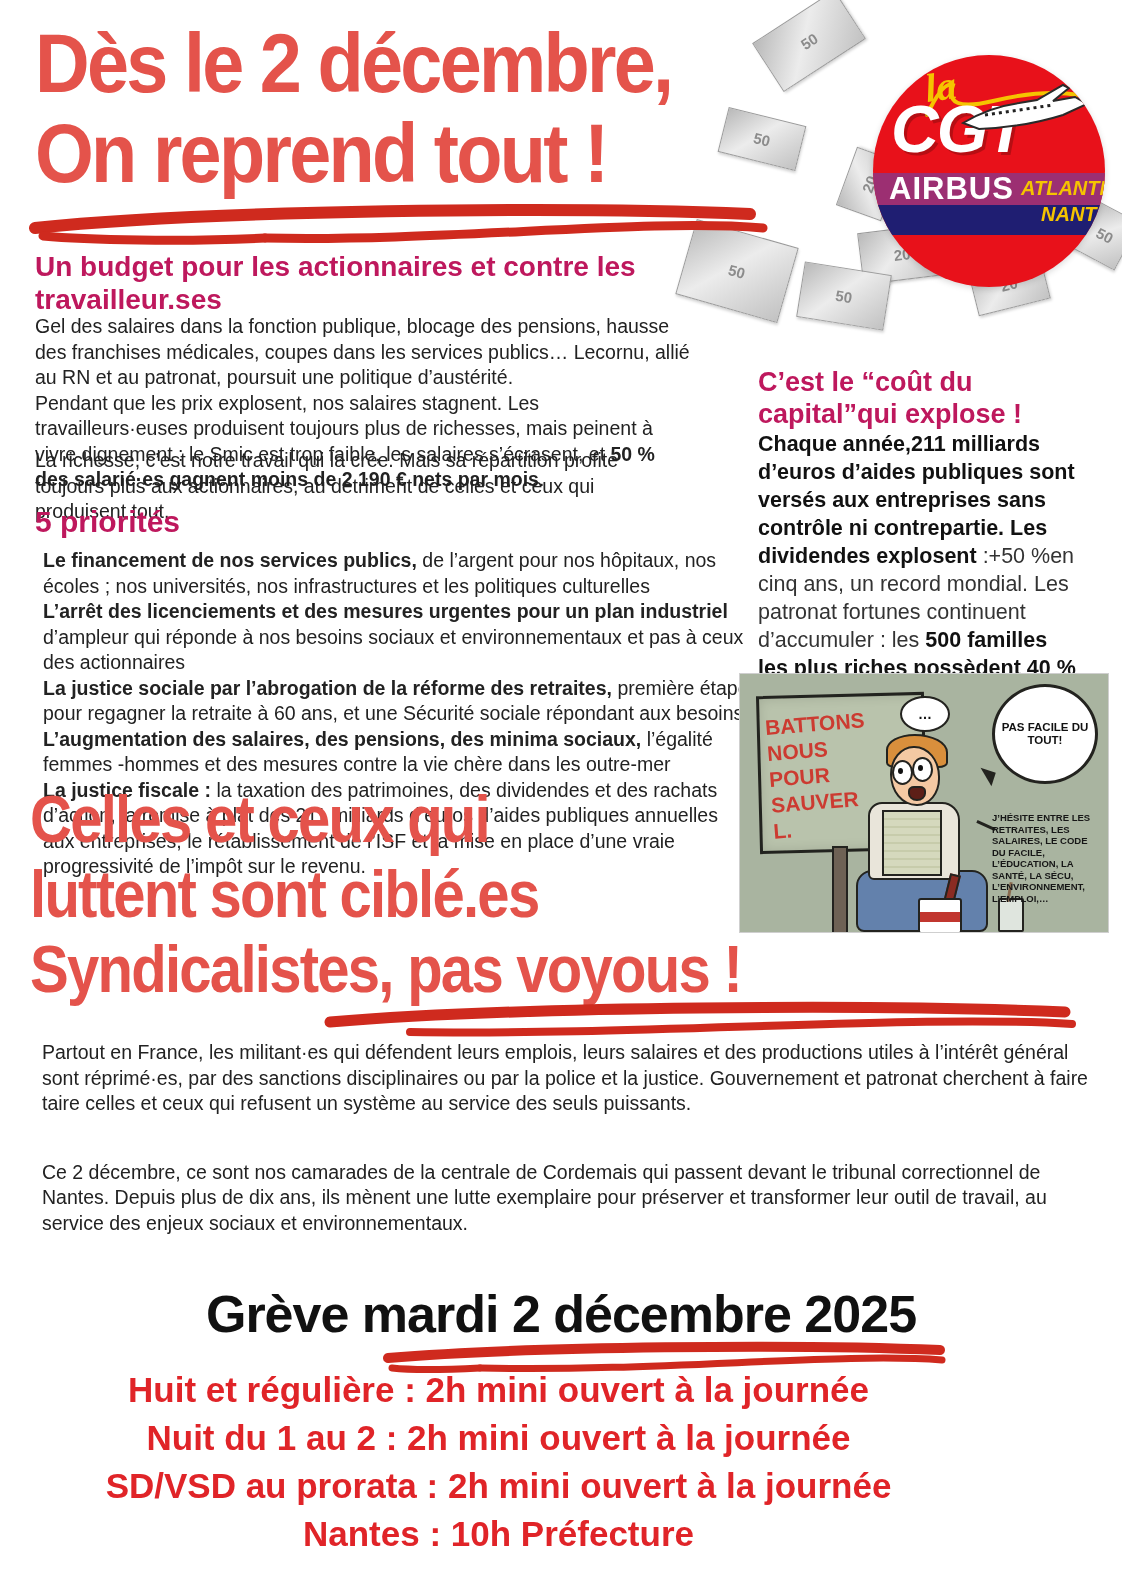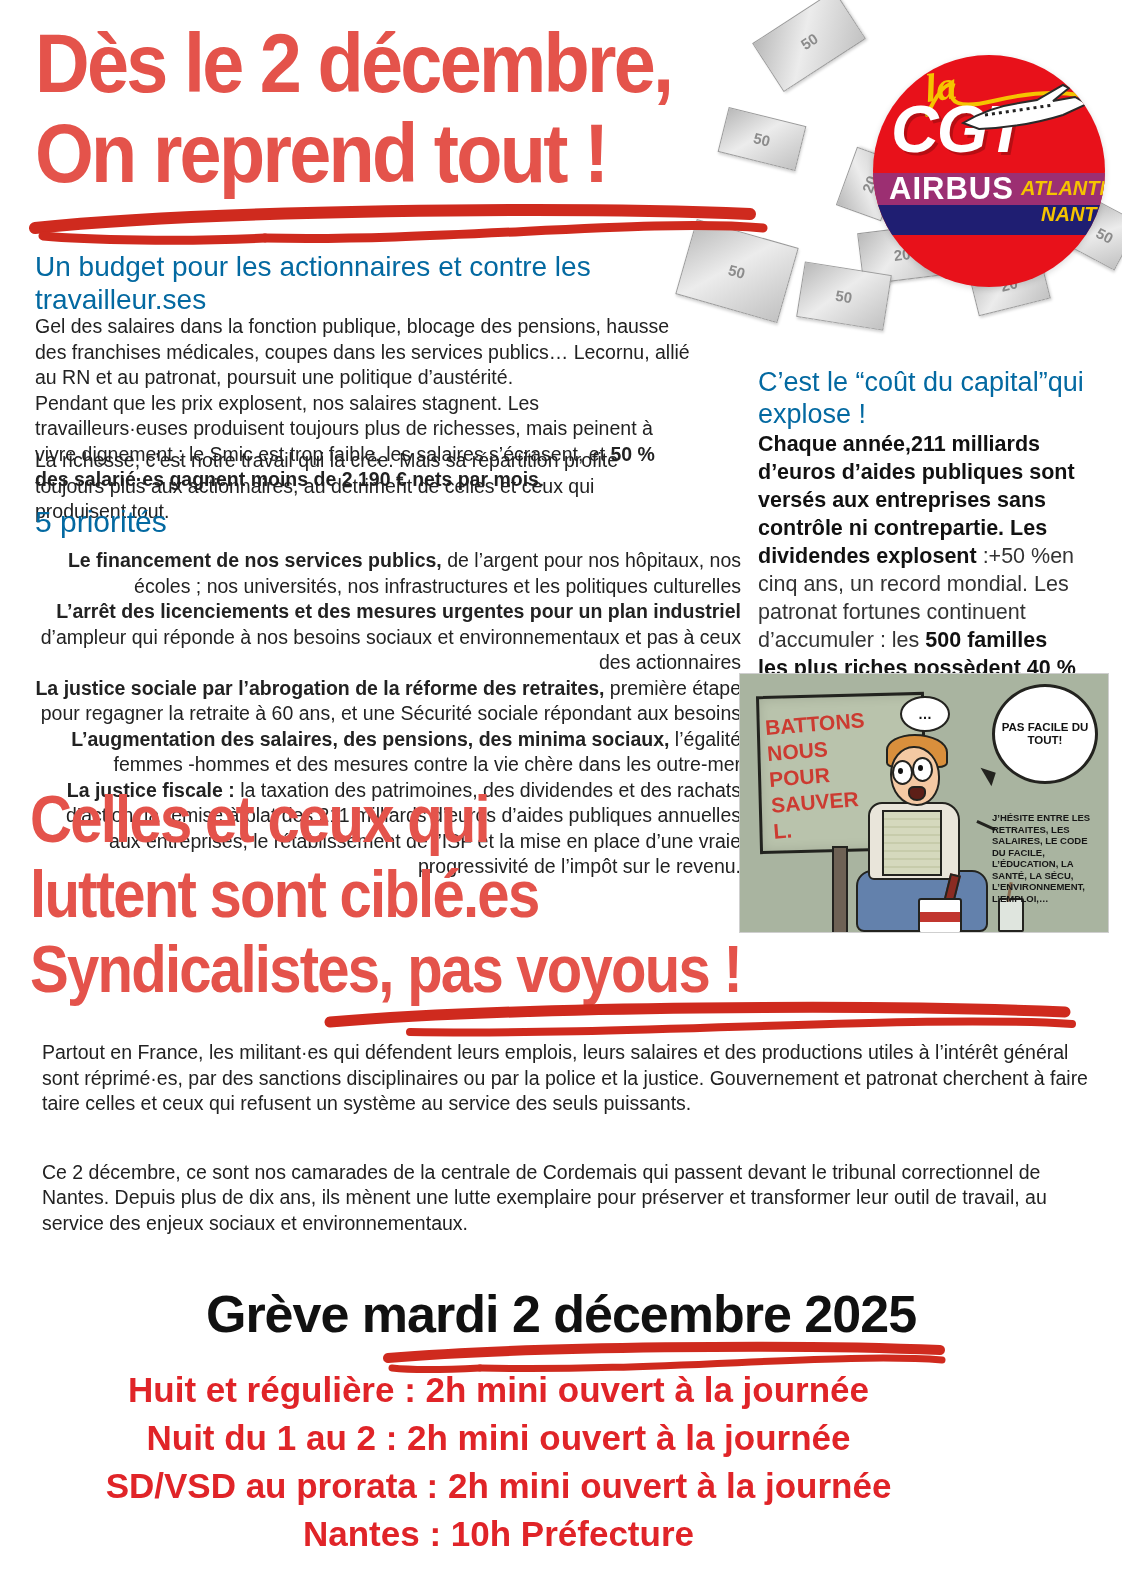--- a/index.html
+++ b/index.html
@@ -41,27 +41,27 @@
   .n1{left:760px;top:12px;width:96px;height:56px;transform:rotate(-33deg);}
   .n2{left:722px;top:116px;width:78px;height:44px;transform:rotate(14deg);}
   .n3{left:838px;top:160px;width:60px;height:46px;transform:rotate(-70deg);}
   .n4{left:684px;top:232px;width:104px;height:76px;transform:rotate(16deg);}
   .n5{left:860px;top:228px;width:82px;height:50px;transform:rotate(-7deg);}
   .n6{left:800px;top:268px;width:86px;height:54px;transform:rotate(9deg);}
   .n7{left:972px;top:260px;width:72px;height:46px;transform:rotate(-14deg);}
   .n8{left:1080px;top:208px;width:48px;height:52px;transform:rotate(28deg);}
 
   
-  .h-red{color:#0369a1;font-weight:normal;}
+  .h-red{color:#be185d;font-weight:bold;}
   .budget-h{position:absolute;left:35px;top:250px;width:660px;font-size:28px;line-height:33px;}
   .body-txt{font-size:19.5px;line-height:25.5px;color:#222;}
   .budget-p1{position:absolute;left:35px;top:314px;width:658px;}
   .budget-p2{position:absolute;left:35px;top:448px;width:640px;}
   .prio-h{position:absolute;left:35px;top:505px;font-size:30px;text-align:center;}
-  .prio-list{position:absolute;left:35px;top:548px;width:706px;text-align:right;}
+  .prio-list{position:absolute;left:43px;top:548px;width:706px;}
   .prio-list p{margin:0;}
 
   .cap-h{position:absolute;left:758px;top:366px;width:330px;font-size:27px;line-height:32px;}
   .cap-p{position:absolute;left:758px;top:430px;width:324px;font-size:21.5px;line-height:28px;color:#333;}
   .cap-p b{color:#111;}
 
   .rep-p1{position:absolute;left:42px;top:1040px;width:1048px;}
   .rep-p2{position:absolute;left:42px;top:1134px;width:1062px;}
   .rdv{position:absolute;left:42px;top:1202px;width:980px;color:#e02428;font-weight:bold;
        font-size:29px;line-height:37px;}

